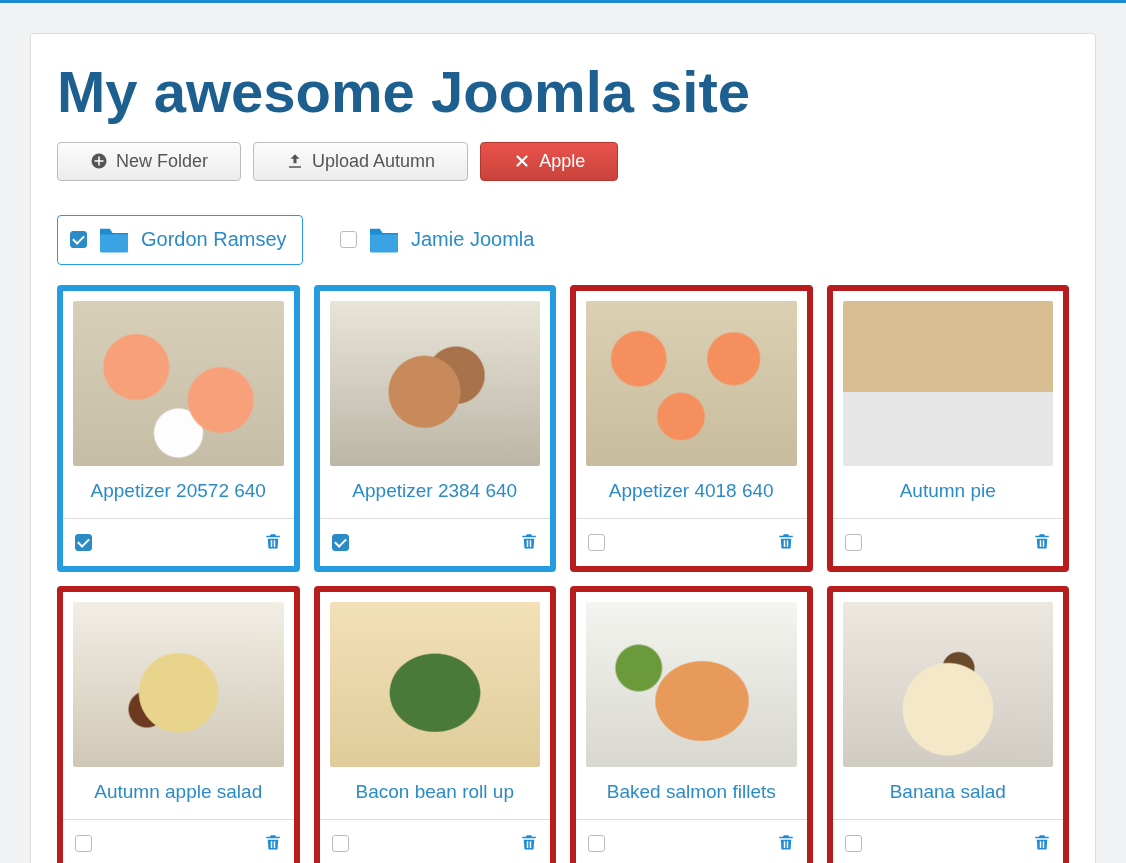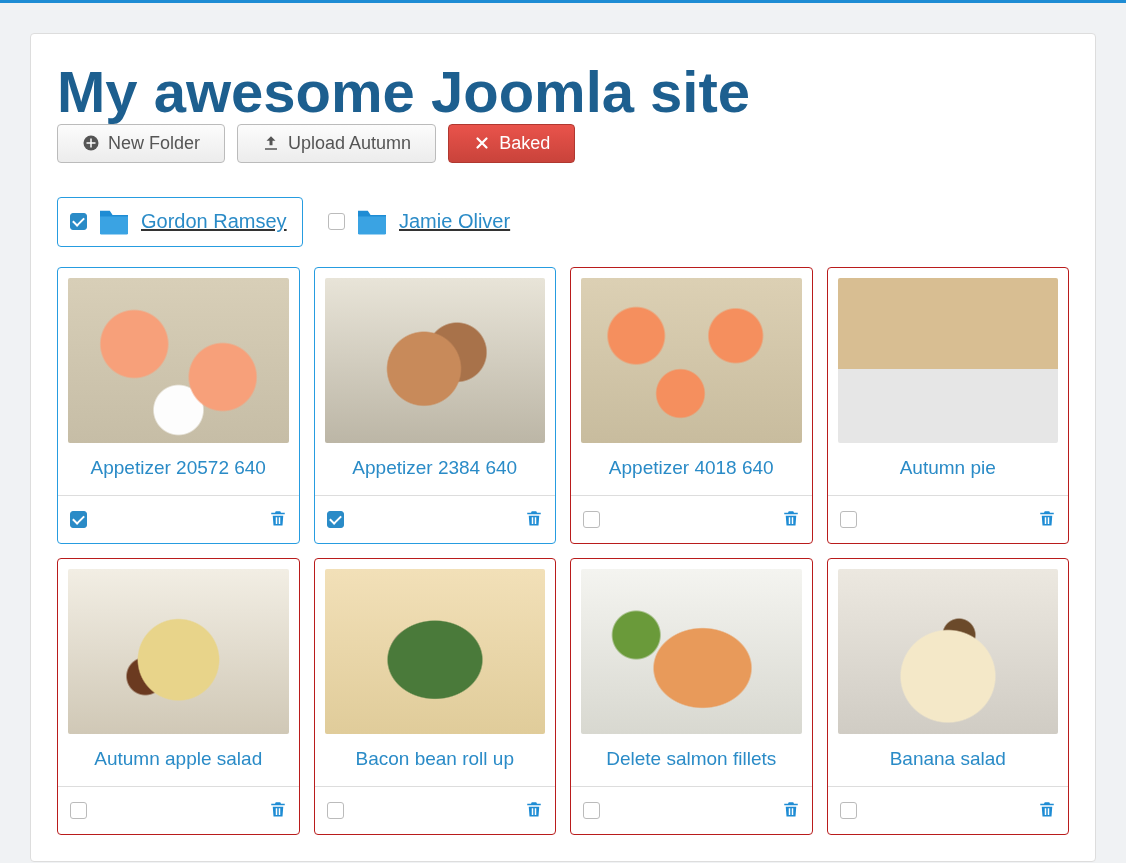--- a/index.html
+++ b/index.html
@@ -16,52 +16,52 @@
     margin: 30px;
     background: #fff;
     border: 1px solid #ddd;
     border-radius: 4px;
     padding: 26px;
   }
   h1.page-title {
     font-size: 58px;
     font-weight: 700;
     color: #1d5f8f;
+    margin-bottom: 18px;
     line-height: 1.1;
   }
   .toolbar {
     display: flex;
     gap: 12px;
     margin-bottom: 34px;
   }
   .btn {
     display: inline-flex;
     align-items: center;
     gap: 8px;
-    padding: 8px 24px;
+    padding: 8px 32px;
     font-size: 18px;
     border: 1px solid #bbb;
     border-radius: 4px;
     background: linear-gradient(#fcfcfc, #ececec);
     color: #555;
     cursor: pointer;
     justify-content: flex-end;
   }
   .btn .icon { display: inline-flex; }
   .btn-danger {
     background: linear-gradient(#e9534b, #c9433b);
     border-color: #b03830;
     color: #fff;
   }
   .btn-danger .icon svg path { fill: #fff; }
   .folder-row {
     display: flex;
-    gap: 12px;
+    gap: 24px;
     margin-bottom: 20px;
-    text-decoration: underline;
   }
   .folder-card {
     flex: 1;
     max-width: 246px;
     display: flex;
     align-items: center;
     gap: 10px;
     padding: 10px 12px;
     border: 1px solid transparent;
     border-radius: 4px;
@@ -100,21 +100,21 @@
     border: solid #fff;
     border-width: 0 2px 2px 0;
     transform: rotate(45deg);
   }
   .grid {
     display: grid;
     grid-template-columns: repeat(4, 1fr);
     gap: 14px;
   }
   .file-card {
-    border: 1px solid #b91c1c;
+    border: 6px solid #b91c1c;
     border-radius: 4px;
     background: #fff;
     display: flex;
     flex-direction: column;
   }
   .file-card.selected {
     border-color: #269ce0;
   }
   .thumb {
     margin: 10px 10px 0 10px;
@@ -179,21 +179,21 @@
           </svg>
       </span>
       <span>Upload Autumn</span>
     </button>
     <button class="btn btn-danger">
       <span class="icon">
         <svg width="18" height="18" viewBox="0 0 24 24">
             <path fill="#fff" d="M18 6L6 18M6 6l12 12" stroke="#fff" stroke-width="3" stroke-linecap="round"></path>
           </svg>
       </span>
-      <span>Baked</span>
+      <span>Apple</span>
     </button>
   </div>
 
   <div class="folder-row" id="folder-row">
       <div class="folder-card selected">
         <input type="checkbox" class="chk" checked="" style="">
         <span class="folder-icon">
           <svg width="34" height="28" viewBox="0 0 24 20">
             <path fill="#1e8cd4" d="M2 2h7l2 3h11v2H2z"></path>
             <path fill="#3aa3e3" d="M2 6h20v12a1 1 0 0 1-1 1H3a1 1 0 0 1-1-1z"></path>
@@ -202,21 +202,21 @@
         <span class="folder-name">Gordon Ramsey</span>
       </div>
       <div class="folder-card">
         <input type="checkbox" class="chk" style="">
         <span class="folder-icon">
           <svg width="34" height="28" viewBox="0 0 24 20">
             <path fill="#1e8cd4" d="M2 2h7l2 3h11v2H2z"></path>
             <path fill="#3aa3e3" d="M2 6h20v12a1 1 0 0 1-1 1H3a1 1 0 0 1-1-1z"></path>
           </svg>
         </span>
-        <span class="folder-name">Jamie Oliver</span>
+        <span class="folder-name">Jamie Joomla</span>
       </div>
     </div>
 
   <div class="grid" id="file-grid">
       <div class="file-card selected">
         <div class="thumb t0"></div>
         <div class="file-name">Appetizer 20572 640</div>
         <div class="file-footer">
           <input type="checkbox" class="chk" checked="" style="">
           <button class="trash-btn">
@@ -281,21 +281,21 @@
           <input type="checkbox" class="chk" style="">
           <button class="trash-btn">
             <span><svg width="18" height="20" viewBox="0 0 24 24">
                 <path fill="#1e8cd4" d="M9 3h6l1 2h5v2H3V5h5l1-2zM5 9h14l-1 13H6L5 9zm4 2v9h2v-9H9zm4 0v9h2v-9h-2z"></path>
               </svg></span>
           </button>
         </div>
       </div>
       <div class="file-card">
         <div class="thumb t6"></div>
-        <div class="file-name">Delete salmon fillets</div>
+        <div class="file-name">Baked salmon fillets</div>
         <div class="file-footer">
           <input type="checkbox" class="chk" style="">
           <button class="trash-btn">
             <span><svg width="18" height="20" viewBox="0 0 24 24">
                 <path fill="#1e8cd4" d="M9 3h6l1 2h5v2H3V5h5l1-2zM5 9h14l-1 13H6L5 9zm4 2v9h2v-9H9zm4 0v9h2v-9h-2z"></path>
               </svg></span>
           </button>
         </div>
       </div>
       <div class="file-card">

